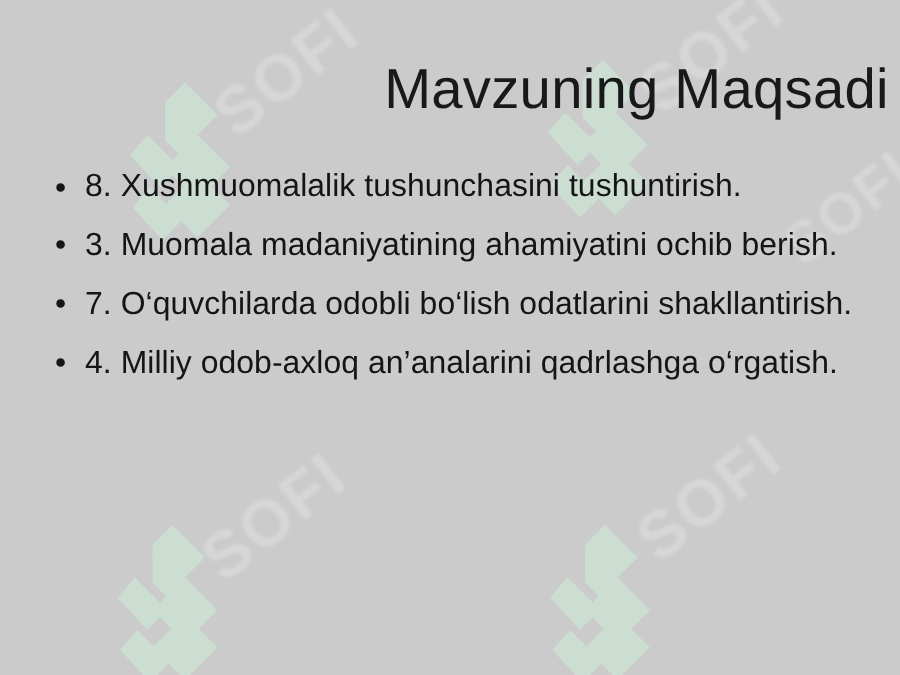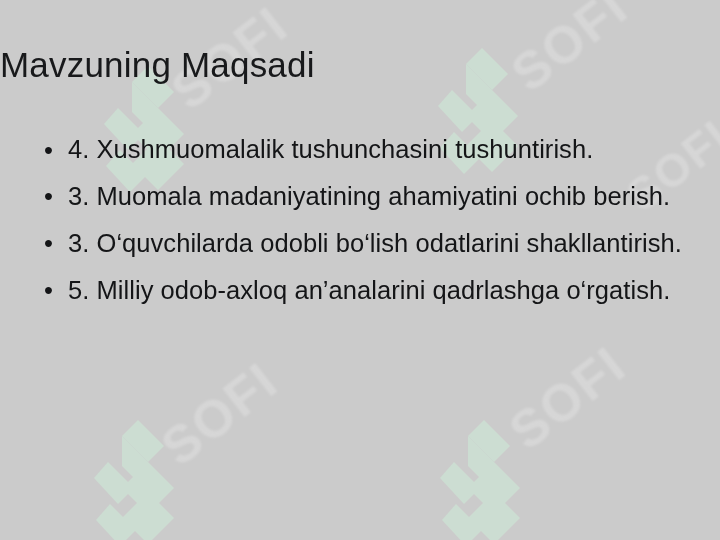--- a/index.html
+++ b/index.html
@@ -51,22 +51,22 @@
     z-index: 2;
     width: 100%;
     height: 100%;
   }
 
   #title {
     position: absolute;
     top: 46px;
     left: 0;
     width: 711px;
-    text-align: left;
-    font-size: 35px;
+    text-align: right;
+    font-size: 45px;
     font-weight: 400;
     color: #18191b;
     letter-spacing: 0.2px;
     line-height: 1.1;
   }
 
   #bullet-list {
     position: absolute;
     top: 133px;
     left: 38px;
@@ -165,30 +165,30 @@
     <div class="wm-text" style="left:616px; top:180px; font-size:46px;">SOFI</div>
   </div>
 
   <div id="content">
 
     <div id="title">Mavzuning Maqsadi</div>
 
     <ul id="bullet-list">
       <li class="bullet-item">
         <span class="bullet-marker">•</span>
-        <span class="bullet-text">4. Xushmuomalalik tushunchasini tushuntirish.</span>
+        <span class="bullet-text">8. Xushmuomalalik tushunchasini tushuntirish.</span>
       </li>
       <li class="bullet-item">
         <span class="bullet-marker">•</span>
         <span class="bullet-text">3. Muomala madaniyatining ahamiyatini ochib berish.</span>
       </li>
       <li class="bullet-item">
         <span class="bullet-marker">•</span>
-        <span class="bullet-text">3. O‘quvchilarda odobli bo‘lish odatlarini shakllantirish.</span>
+        <span class="bullet-text">7. O‘quvchilarda odobli bo‘lish odatlarini shakllantirish.</span>
       </li>
       <li class="bullet-item">
         <span class="bullet-marker">•</span>
-        <span class="bullet-text">5. Milliy odob-axloq an’analarini qadrlashga o‘rgatish.</span>
+        <span class="bullet-text">4. Milliy odob-axloq an’analarini qadrlashga o‘rgatish.</span>
       </li>
     </ul>
 
   </div>
 </div>
 
 </body></html>

